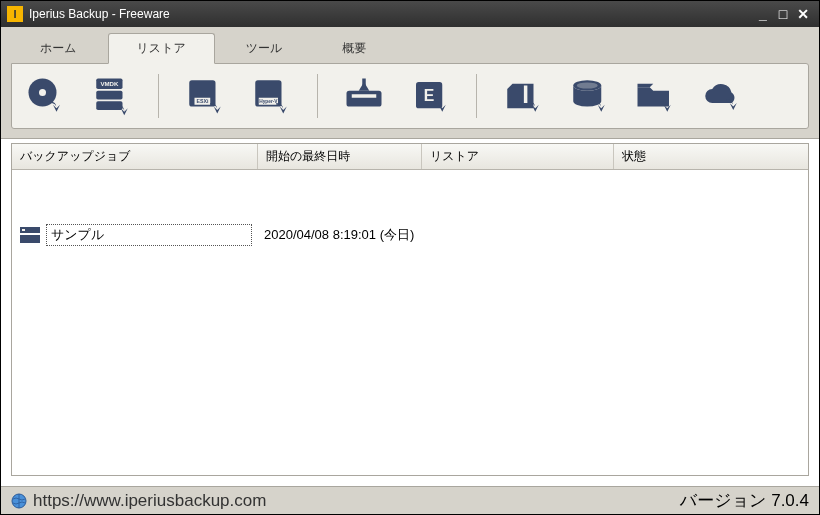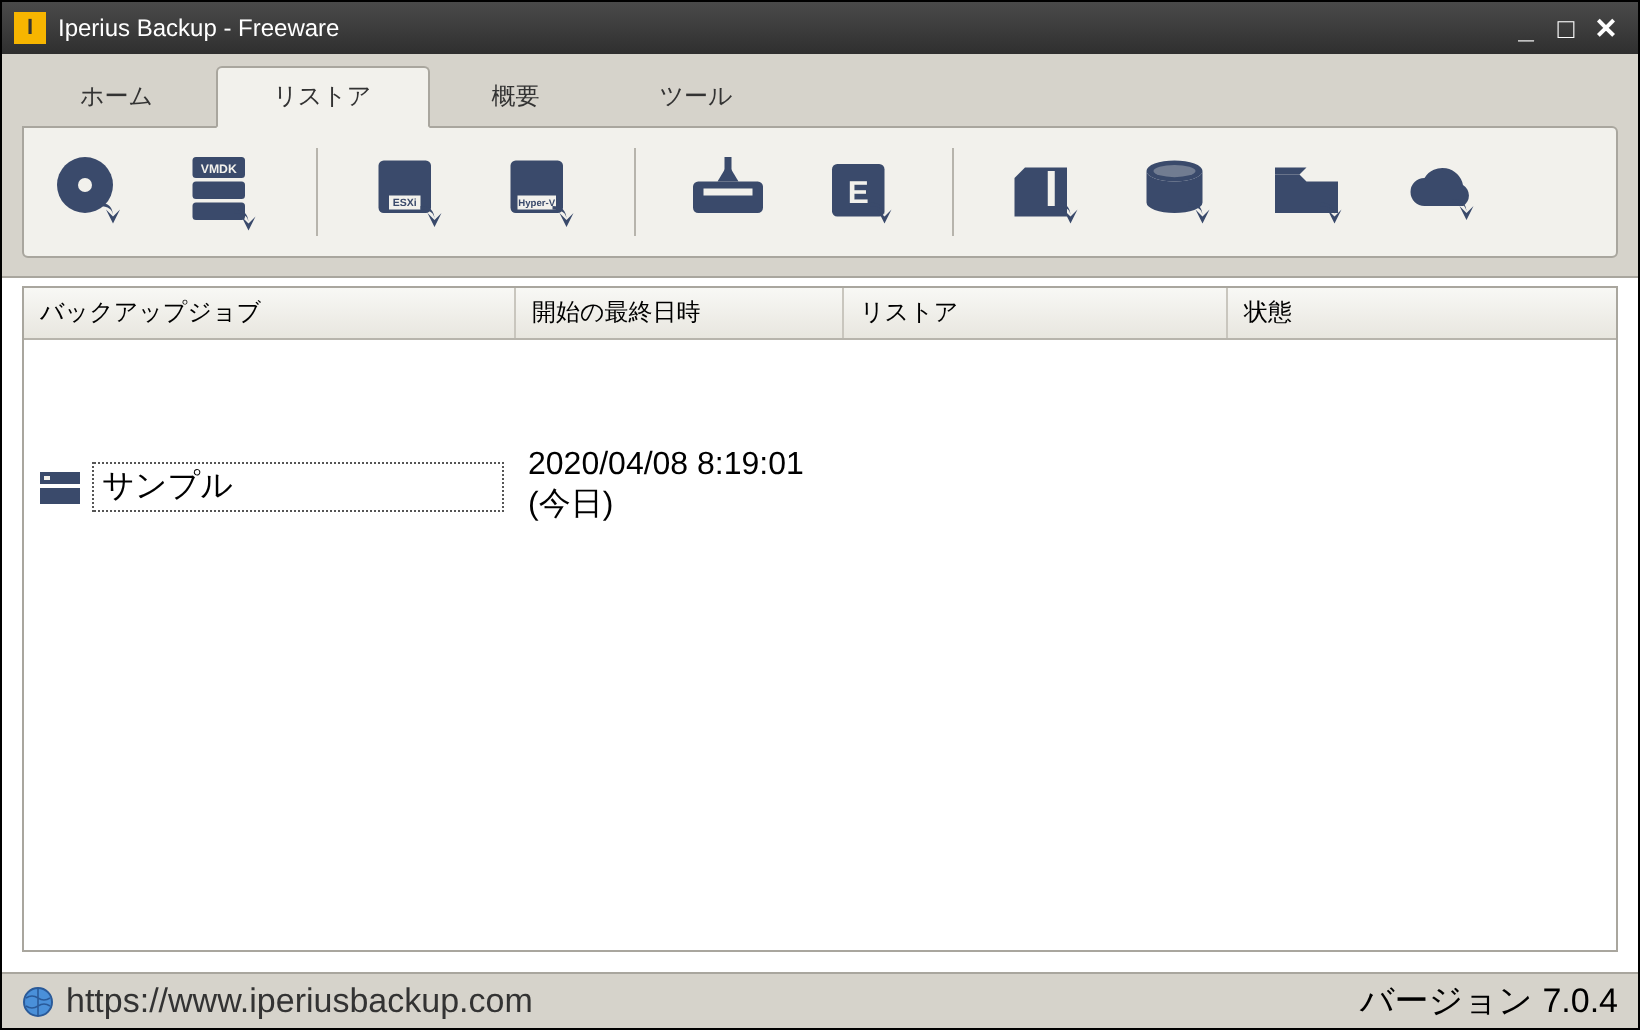--- a/index.html
+++ b/index.html
@@ -22,21 +22,21 @@
   
   .content { flex: 1; padding: 4px 10px 10px 10px; display: flex; flex-direction: column; }
   .table-wrap { flex: 1; border: 1px solid #a9a69e; background: #fff; display: flex; flex-direction: column; gap: 32px; }
   .thead { display: flex; background: linear-gradient(#f8f8f5, #e8e6df); border-bottom: 1px solid #b7b4ac; font-size: 12px; }
   .th { padding: 4px 8px; border-right: 1px solid #c9c6be; }
   .col-job { width: 246px; }
   .col-date { width: 164px; }
   .col-result { width: 192px; }
   .col-state { flex: 1; border-right: none; }
   .tbody { flex: 1; }
-  .trow { display: flex; align-items: center; font-size: 16px; padding: 20px 0; }
+  .trow { display: flex; align-items: center; font-size: 13px; padding: 20px 0; }
   .trow .cell { padding: 2px 6px; }
   .job-cell { width: 246px; display: flex; align-items: center; gap: 4px; }
   .job-icon { width: 24px; height: 20px; display: flex; align-items: center; justify-content: center; }
   .job-name { flex: 1; border: 1px dotted #555; padding: 1px 4px; }
   .date-cell { width: 164px; }
   .result-cell { width: 192px; }
   .state-cell { flex: 1; }
   
   .statusbar { height: 28px; background: #d6d3cb; border-top: 1px solid #a9a69e; display: flex; align-items: center; padding: 0 10px; font-size: 17px; }
   .globe { width: 16px; height: 16px; margin-right: 6px; }
@@ -53,22 +53,22 @@
     <div class="title">Iperius Backup - Freeware</div>
     <div class="win-btn">_</div>
     <div class="win-btn">□</div>
     <div class="win-btn">✕</div>
   </div>
 
   <div class="ribbon">
     <div class="tabs">
       <div class="tab">ホーム</div>
       <div class="tab active">リストア</div>
+      <div class="tab">ツール</div>
       <div class="tab">概要</div>
-      <div class="tab">ツール</div>
     </div>
     <div class="iconbar">
 
       <div class="iconbtn">
         <svg viewBox="0 0 48 48">
           <circle cx="20" cy="20" r="16" fill="#3a4a6b"></circle>
             <circle cx="20" cy="20" r="4" fill="#f2f1ec"></circle>
           <path d="M28 30 q8 0 8 8 l4 -4 -4 8 -4 -8 4 4 q0 -6 -8 -6 z" fill="#3a4a6b"></path>
         </svg>
       </div>

